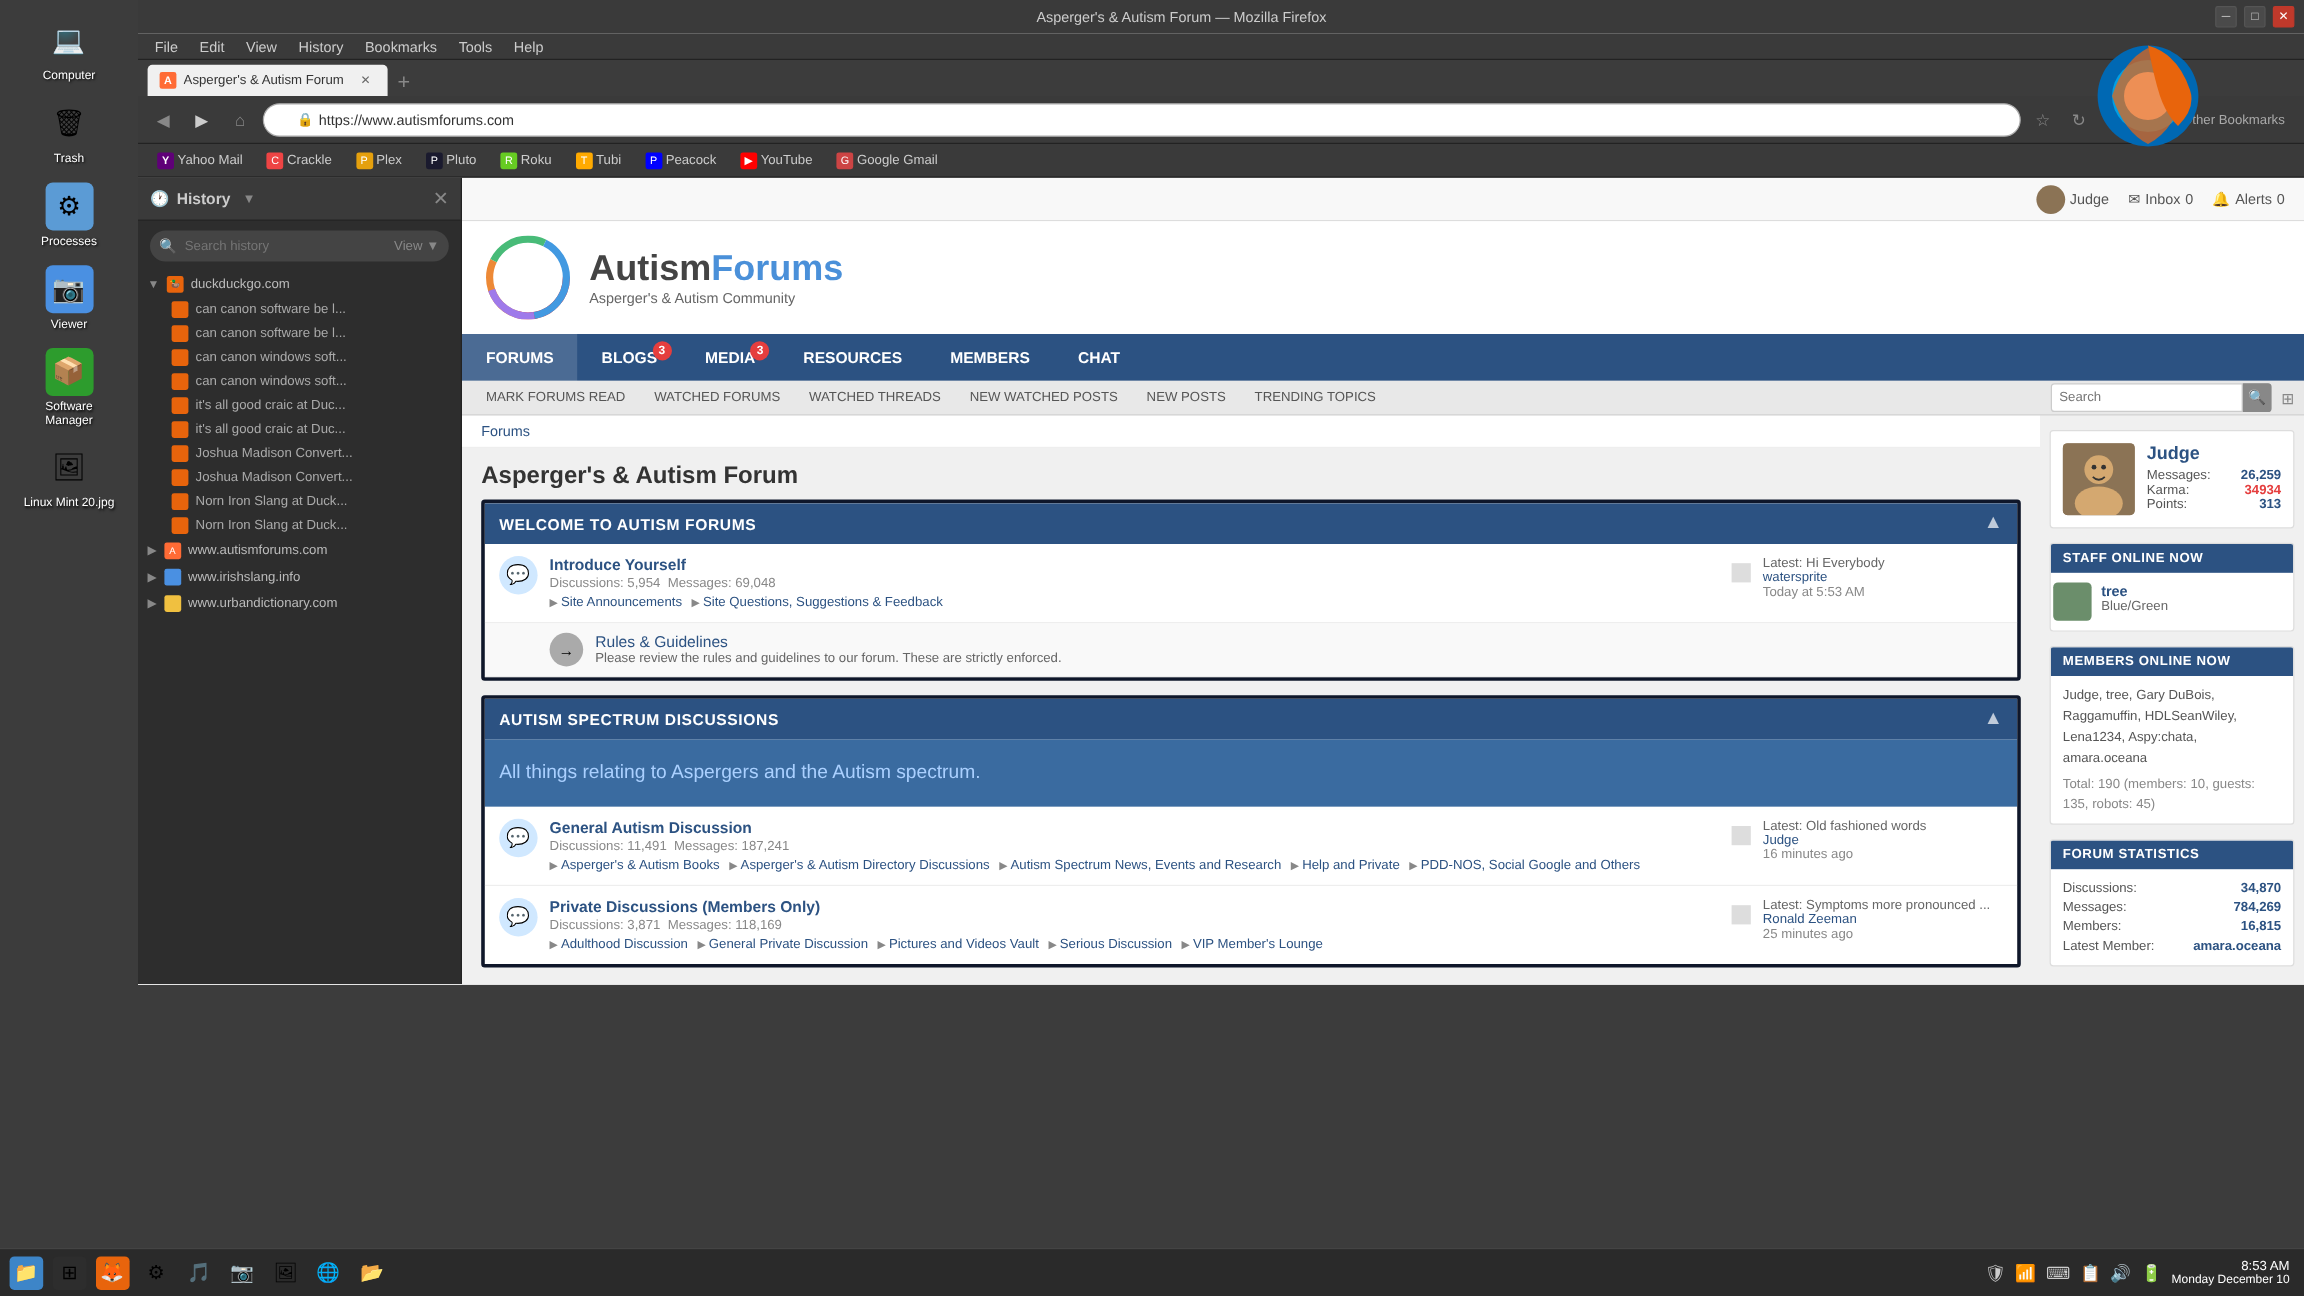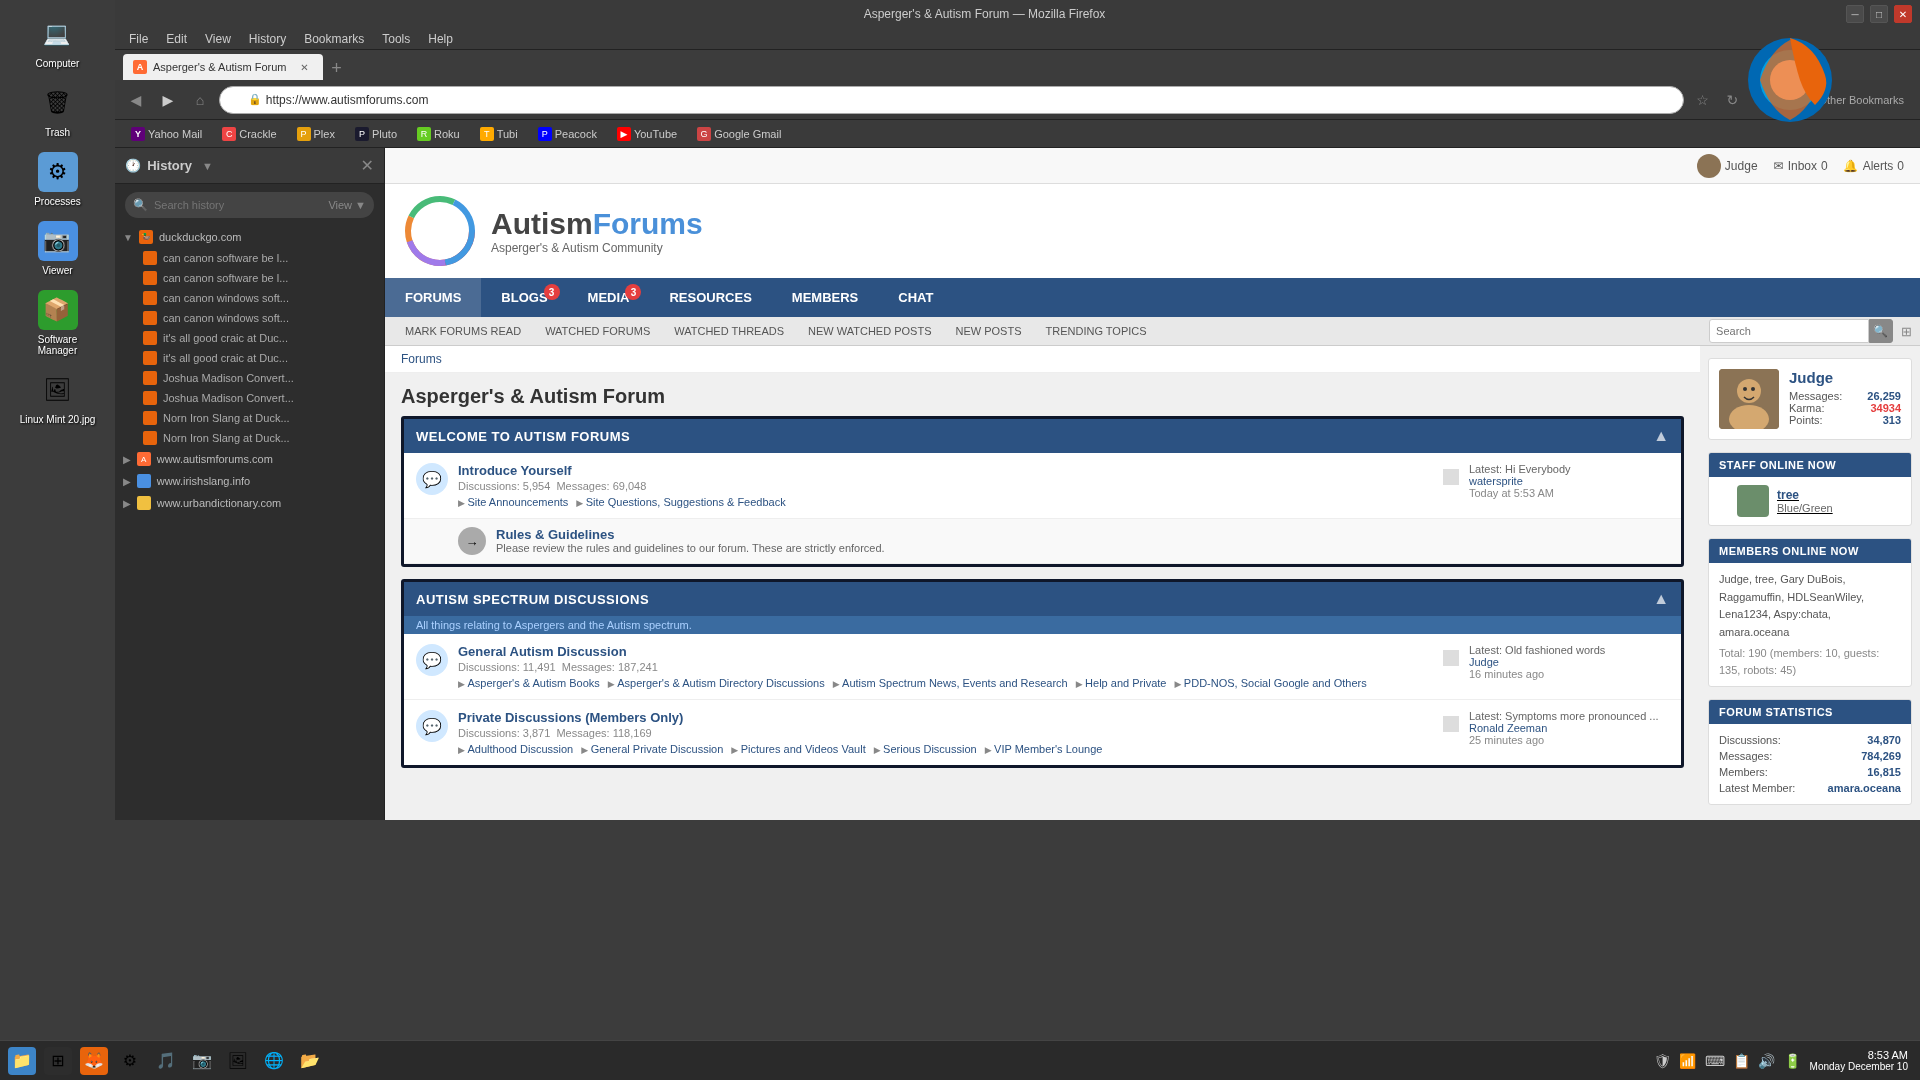--- a/index.html
+++ b/index.html
@@ -115,21 +115,21 @@
     .right-sidebar { width: 220px; padding: 12px 8px; background: #f0f0f0; flex-shrink: 0; }
     .right-panel { background: #fff; border: 1px solid #ddd; border-radius: 3px; margin-bottom: 12px; overflow: hidden; }
     .right-panel-header { background: #2c5282; color: white; padding: 6px 10px; font-size: 11px; font-weight: bold; letter-spacing: 0.5px; }
     .judge-info { padding: 10px; display: flex; gap: 10px; }
     .judge-avatar { width: 60px; height: 60px; border-radius: 4px; background: #8b7355; overflow: hidden; display: flex; align-items: center; justify-content: center; }
     .judge-stats { flex: 1; }
     .judge-name { font-size: 15px; font-weight: bold; color: #2c5282; margin-bottom: 4px; }
     .judge-stat { display: flex; justify-content: space-between; font-size: 11px; color: #555; }
     .judge-stat-val { color: #2c5282; font-weight: bold; }
     .judge-stat-val.red { color: #e53e3e; }
-    .staff-item { padding: 8px 28px; display: flex; align-items: center; gap: 8px; text-decoration: underline; }
+    .staff-item { padding: 8px 2px; display: flex; align-items: flex-start; gap: 8px; }
     .staff-avatar { width: 32px; height: 32px; border-radius: 4px; background: #8b7355; }
     .staff-info { flex: 1; }
     .staff-name { font-size: 12px; color: #2c5282; font-weight: bold; }
     .staff-role { font-size: 11px; color: #666; }
     .members-online { padding: 8px 10px; font-size: 11px; color: #555; line-height: 1.5; }
     .members-total { margin-top: 4px; font-size: 11px; color: #888; }
     .forum-stats { padding: 8px 10px; }
     .stat-row { display: flex; justify-content: space-between; font-size: 11px; color: #555; padding: 2px 0; }
     .stat-val { color: #2c5282; font-weight: bold; }
 
@@ -459,33 +459,33 @@
                   <div class="forum-latest-label">Latest: <span>Hi Everybody</span></div>
                   <div class="forum-latest-user">watersprite</div>
                   <div class="forum-latest-time">Today at 5:53 AM</div>
                 </div>
               </div>
 
               <div class="rules-row">
                 <div style="display:flex; align-items:flex-start; gap:10px;">
                   <div style="width:28px; height:28px; border-radius:50%; background:#aaa; display:flex; align-items:center; justify-content:center; flex-shrink:0;">→</div>
                   <div>
-                    <div style="font-size:13px; font-weight:bold; color:#2c5282;">Rules &amp; Guidelines</div>
+                    <div style="font-size:13px; font-weight:normal; color:#2c5282;">Rules &amp; Guidelines</div>
                     <div style="font-size:11px; color:#666;">Please review the rules and guidelines to our forum. These are strictly enforced.</div>
                   </div>
                 </div>
               </div>
             </div>
 
             <div class="forum-section">
               <div class="section-header">
                 <span class="section-title">AUTISM SPECTRUM DISCUSSIONS</span>
                 <span class="section-toggle">▲</span>
               </div>
-              <div style="background:#3a6ba0; padding:3px 12px; font-size:11px; color:#aad0ff;">All things relating to Aspergers and the Autism spectrum.</div>
+              <div style="background:#3a6ba0; padding:19px 12px; font-size:16px; color:#aad0ff;">All things relating to Aspergers and the Autism spectrum.</div>
 
               <div class="forum-row">
                 <div class="forum-icon" style="background:#d0e8ff; color:#2c5282;">💬</div>
                 <div class="forum-info">
                   <div class="forum-name">General Autism Discussion</div>
                   <div class="forum-meta">
                     Discussions: <span>11,491</span>&nbsp;&nbsp;Messages: <span>187,241</span>
                   </div>
                   <div class="forum-sublinks">
                     <span class="forum-sublink">Asperger's &amp; Autism Books</span>

